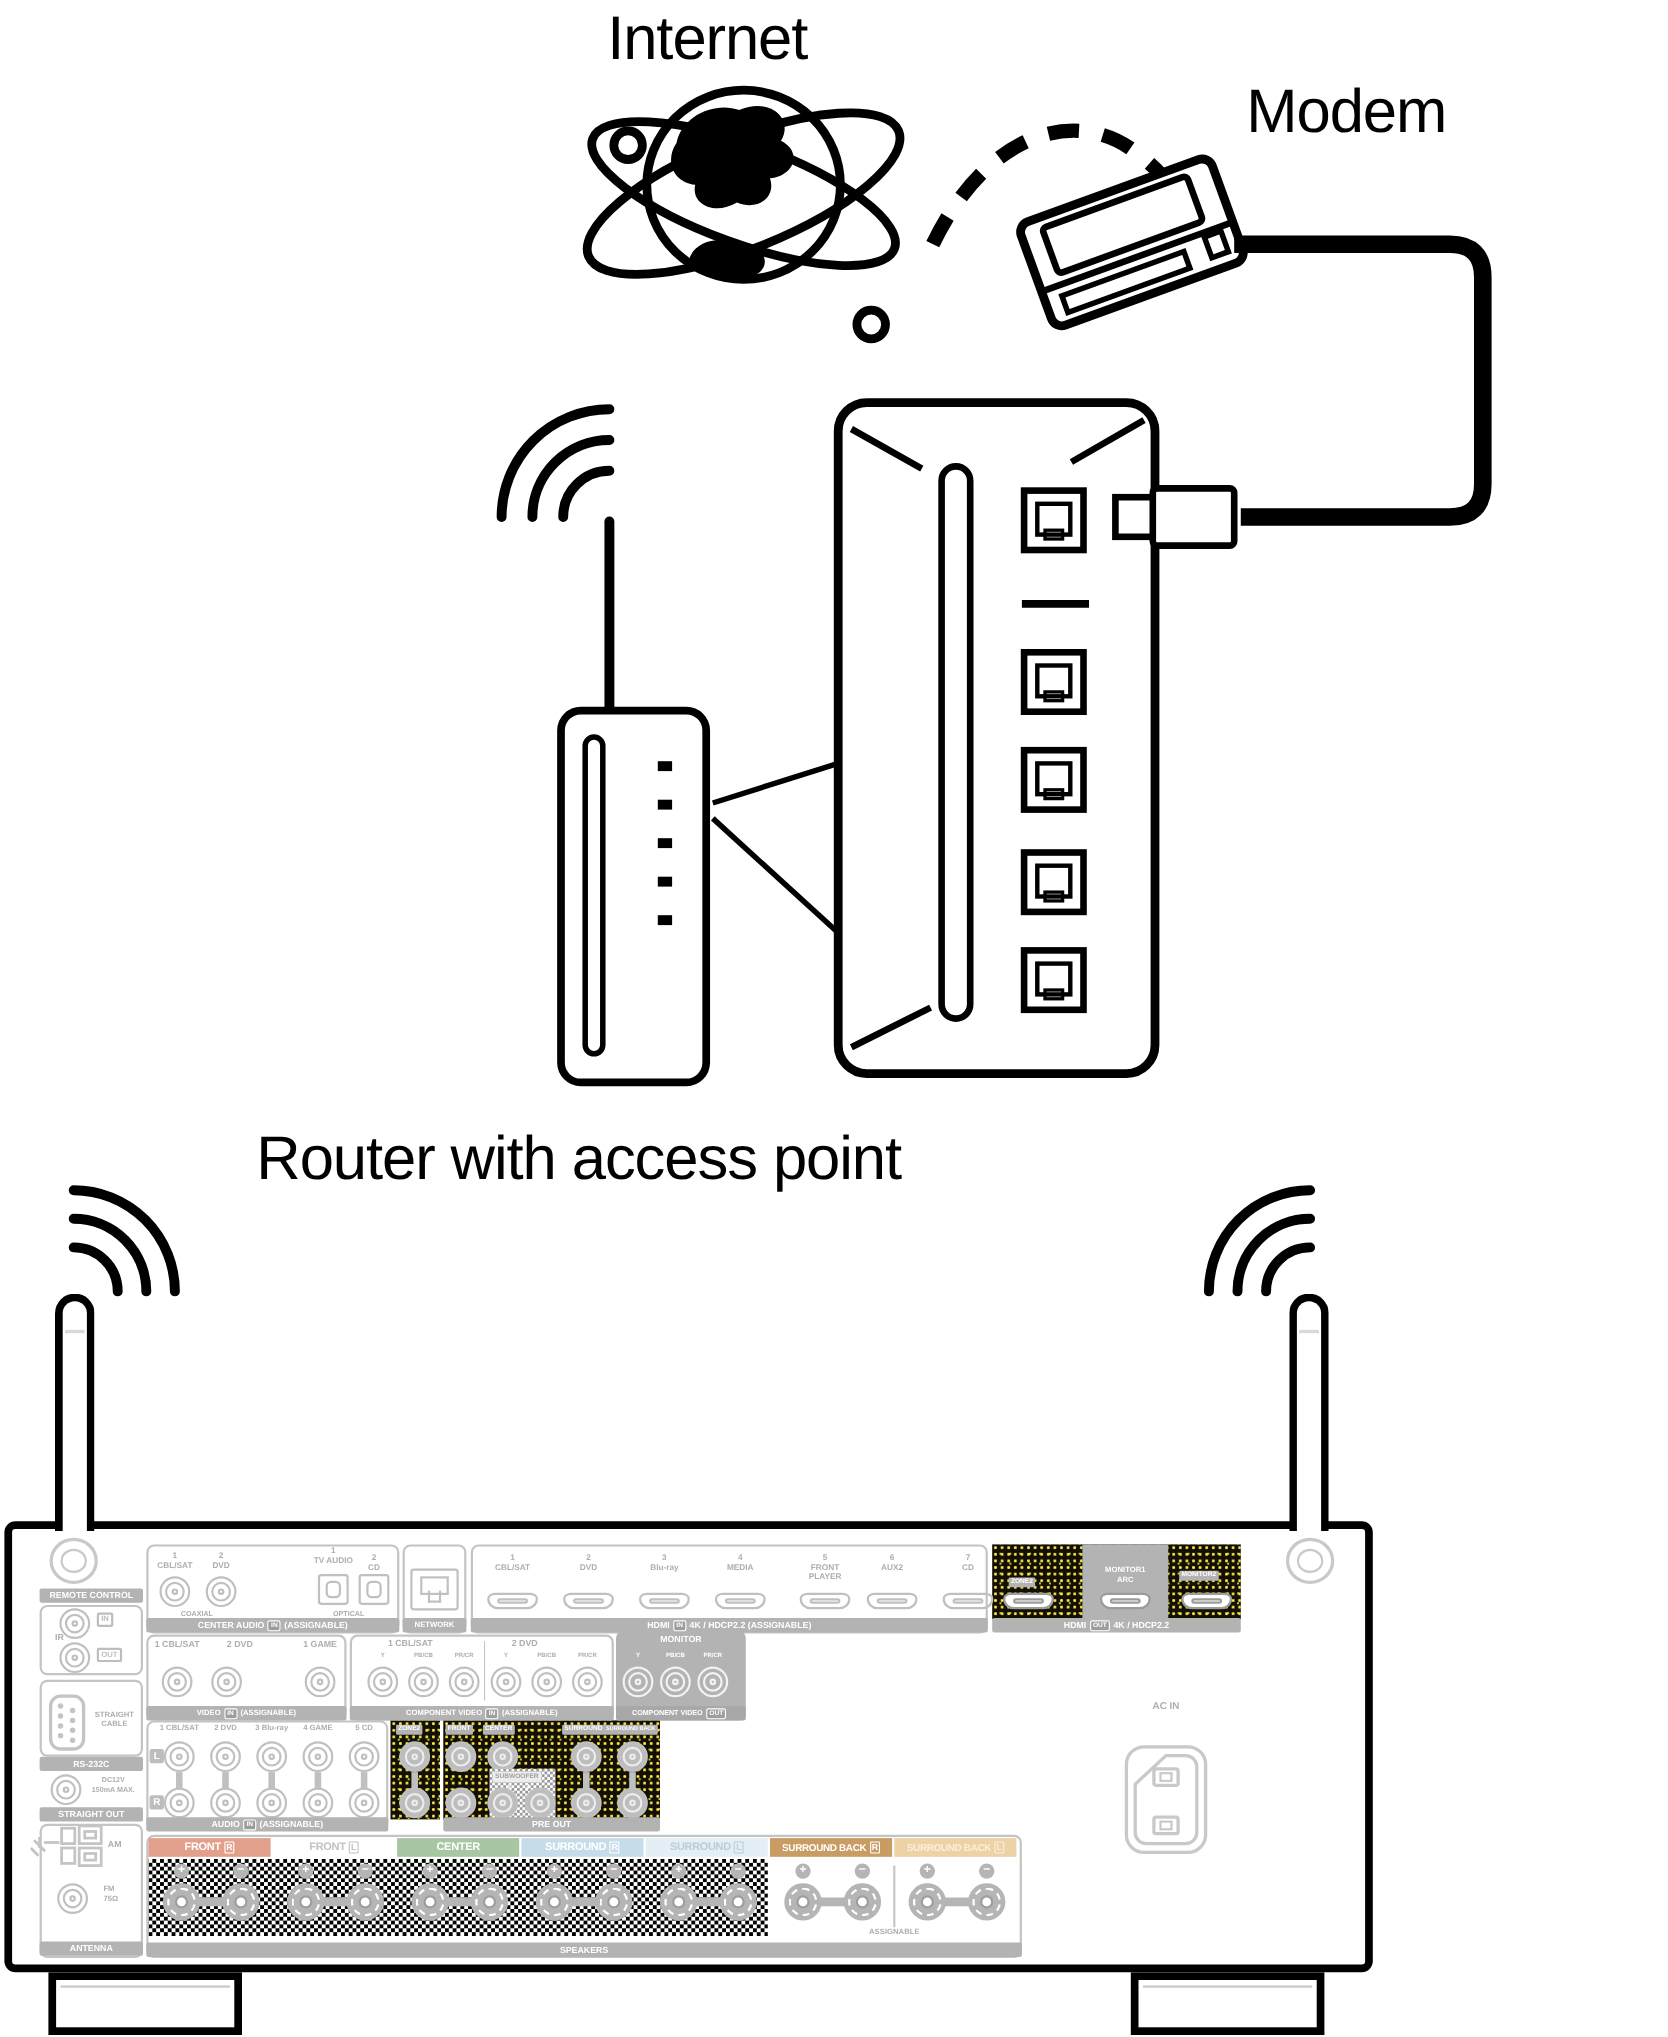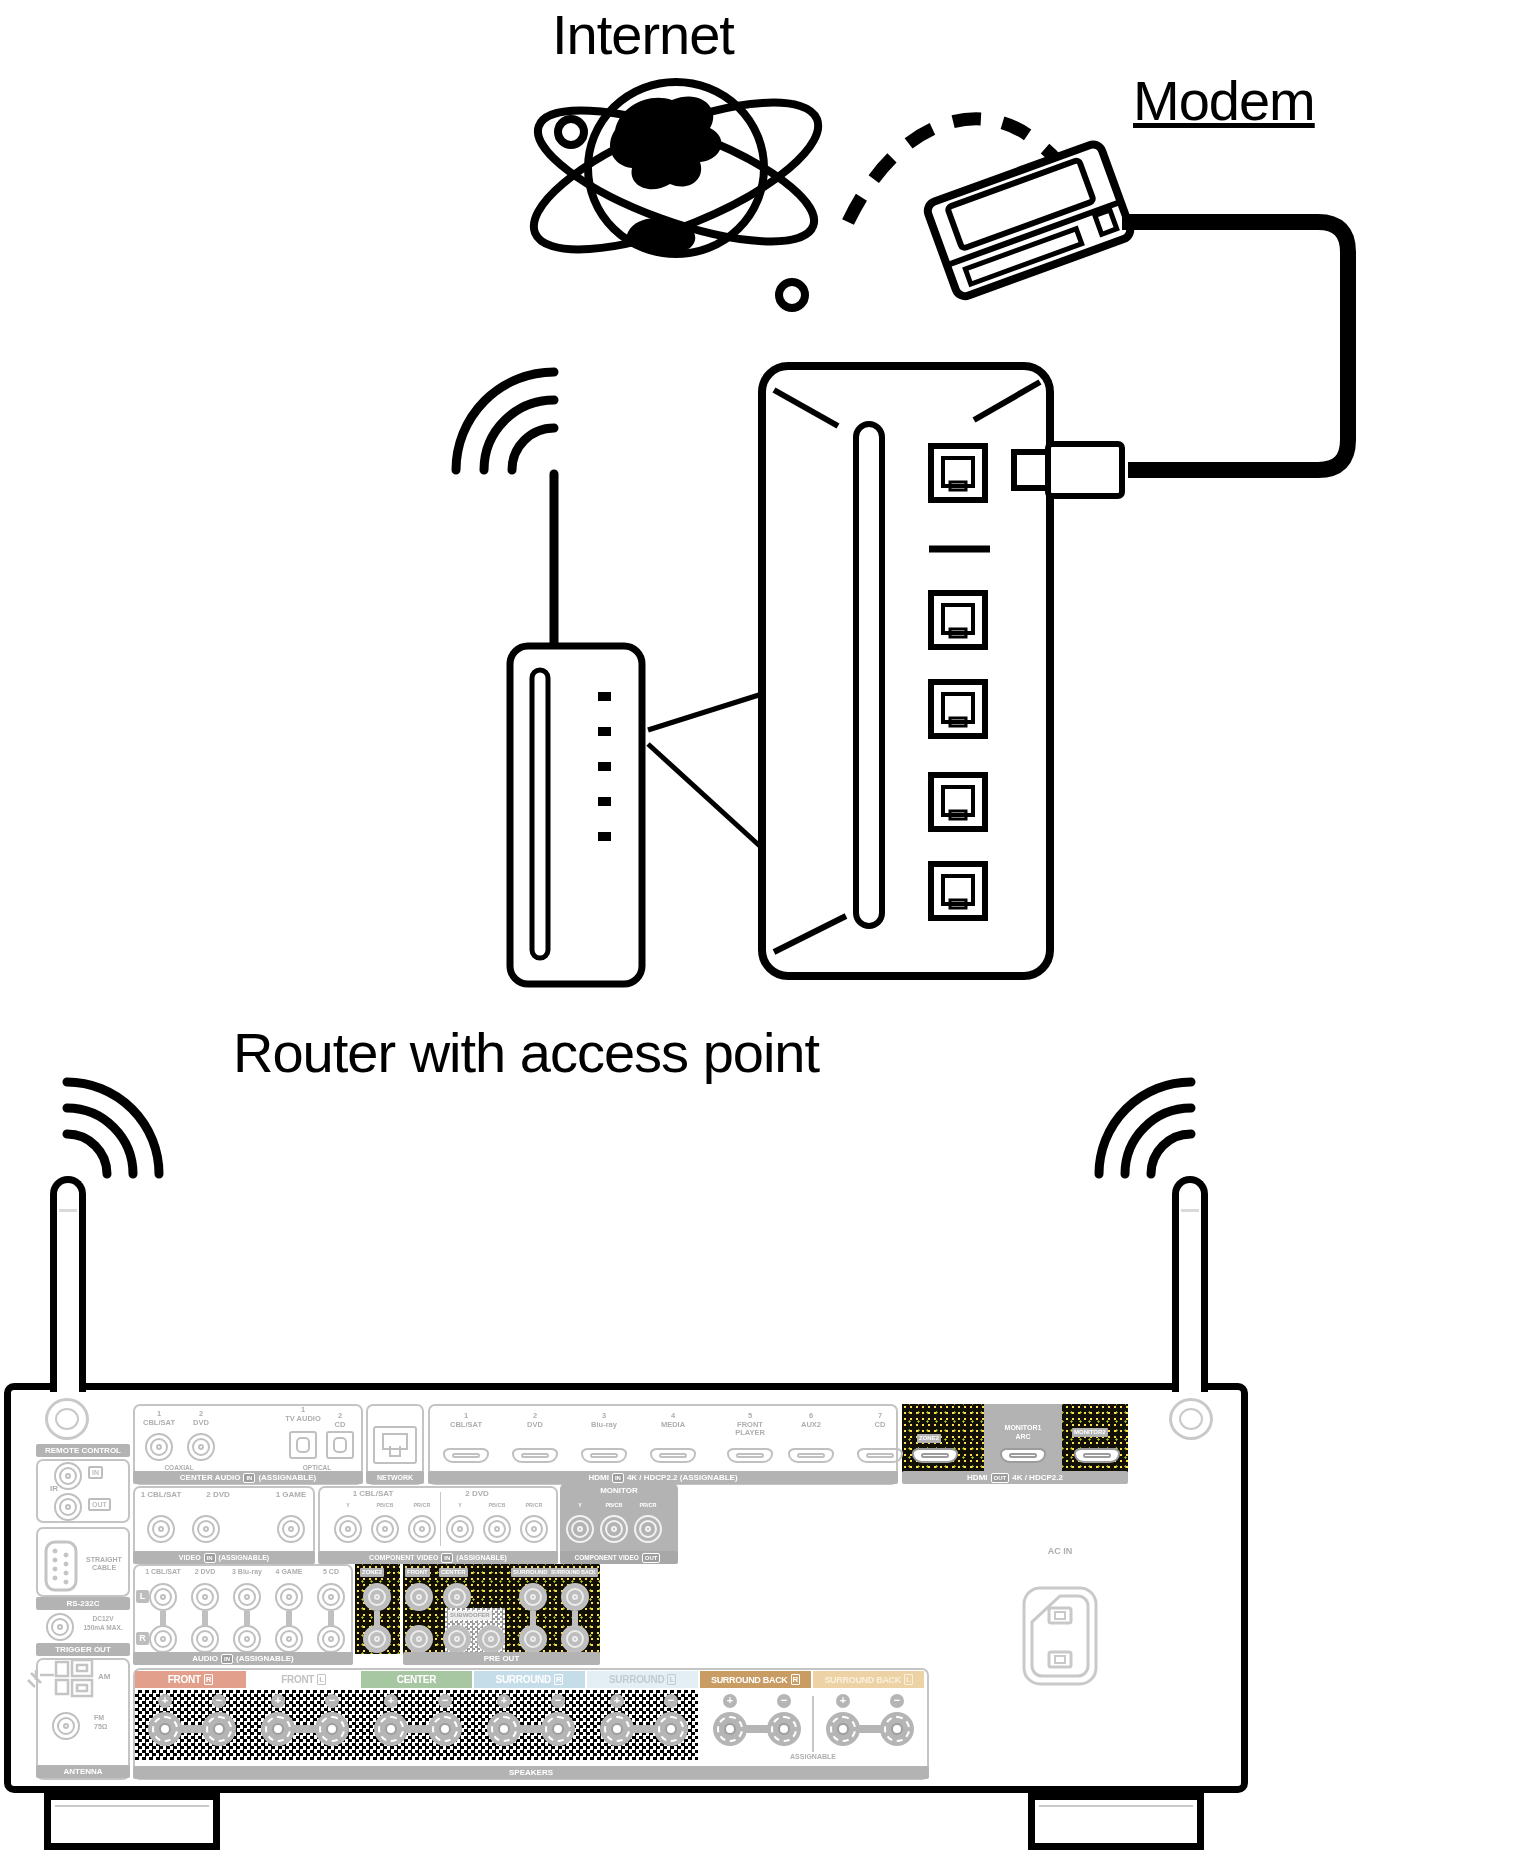--- a/index.html
+++ b/index.html
@@ -96,21 +96,21 @@
   .sp5 { background:#c89c63; color:#fff; }
   .sp6 { background:#ecd2a4; color:#faf0dc; }
   .divline { position:absolute; background:#c6c6c6; z-index:4; }
 </style>
 </head>
 <body>
 
 <div id="stage">
 
   <div class="big" style="left:552px; top:2px;">Internet</div>
-  <div class="big" style="left:1133px; top:68px;text-decoration:underline;">Modem</div>
+  <div class="big" style="left:1133px; top:68px;">Modem</div>
   <div class="big" style="left:233px; top:1020px;">Router with access point</div>
 
   <div class="chassis"></div>
   <div class="foot" style="left:44px; top:1793px;"></div>
   <div class="foot" style="left:1028px; top:1793px;"></div>
   <div class="mount" style="left:45px; top:1398px;"></div>
   <div class="mount" style="left:1169px; top:1398px;"></div>
   <div class="rod" style="left:50px; top:1176px;"></div>
   <div class="rod" style="left:1172px; top:1176px;"></div>
 
@@ -255,21 +255,21 @@
   <div class="rca" style="left:54px; top:1493px;"></div>
   <div class="obadge" style="left:88px; top:1498px;">OUT</div>
 
   <div class="gbox" style="left:36px; top:1527px; width:94px; height:70px;"></div>
   <div class="t wrap" style="left:80px; top:1556px; width:48px; font-size:7px;">STRAIGHT CABLE</div>
   <div class="banner" style="left:36px; top:1597px; width:94px;">RS-232C</div>
 
   <div class="rca" style="left:46px; top:1613px;"></div>
   <div class="t" style="left:78px; top:1615px; width:50px; font-size:6.5px;">DC12V</div>
   <div class="t" style="left:78px; top:1624px; width:50px; font-size:6.5px;">150mA MAX.</div>
-  <div class="banner" style="left:36px; top:1643px; width:94px;">TRIGGER OUT</div>
+  <div class="banner" style="left:36px; top:1643px; width:94px;">STRAIGHT OUT</div>
 
   <div class="gbox" style="left:36px; top:1658px; width:94px; height:122px;"></div>
   <div class="t" style="left:98px; top:1672px;">AM</div>
   <div class="rca" style="left:52px; top:1712px;"></div>
   <div class="t" style="left:94px; top:1714px; width:30px; text-align:left; font-size:7px;">FM</div>
   <div class="t" style="left:94px; top:1723px; width:30px; text-align:left; font-size:7px;">75Ω</div>
   <div class="banner" style="left:36px; top:1765px; width:94px;">ANTENNA</div>
 
   <div class="gbox" style="left:133px; top:1404px; width:230px; height:81px;"></div>
   <div class="stack" style="left:135px; top:1410px; width:48px;">

